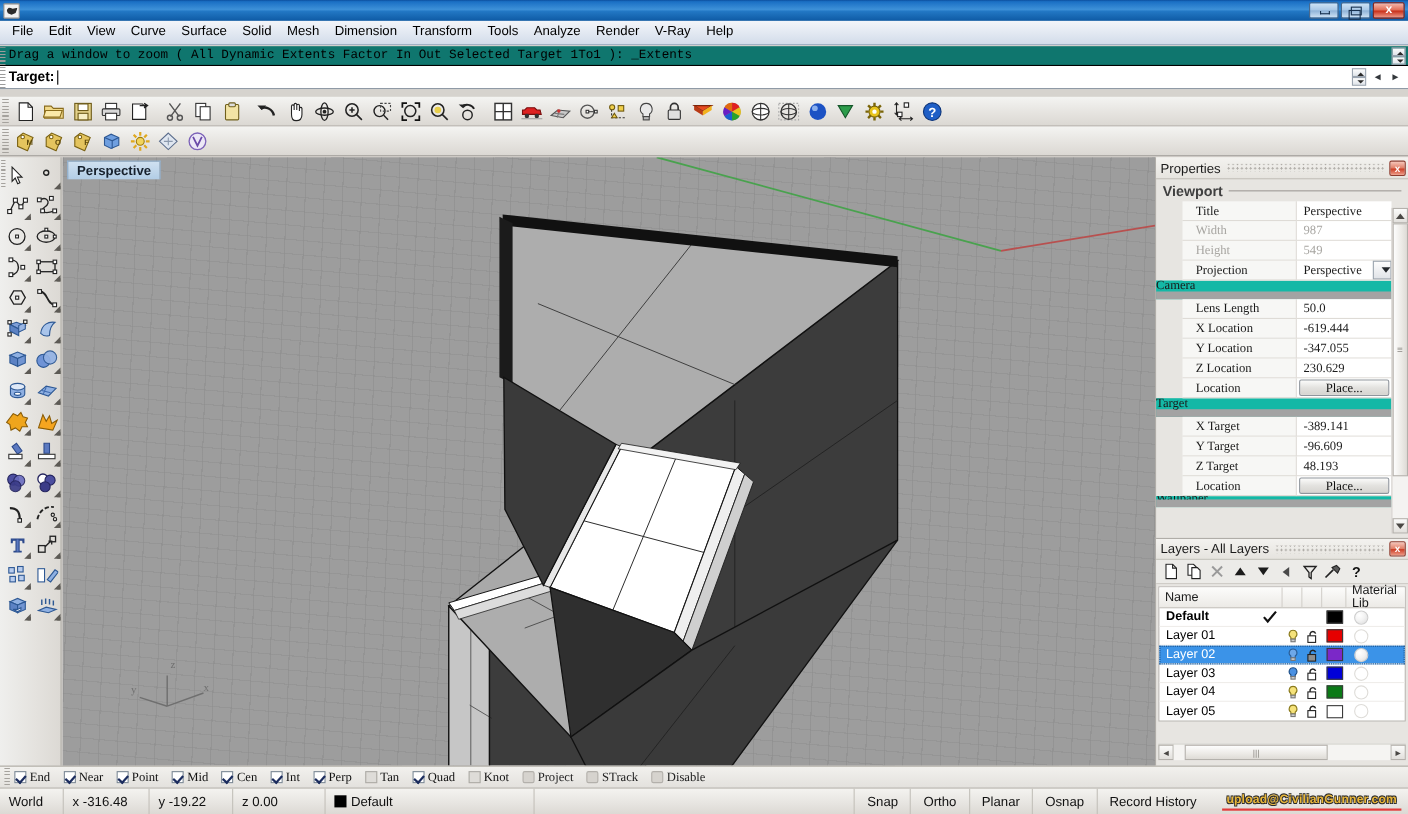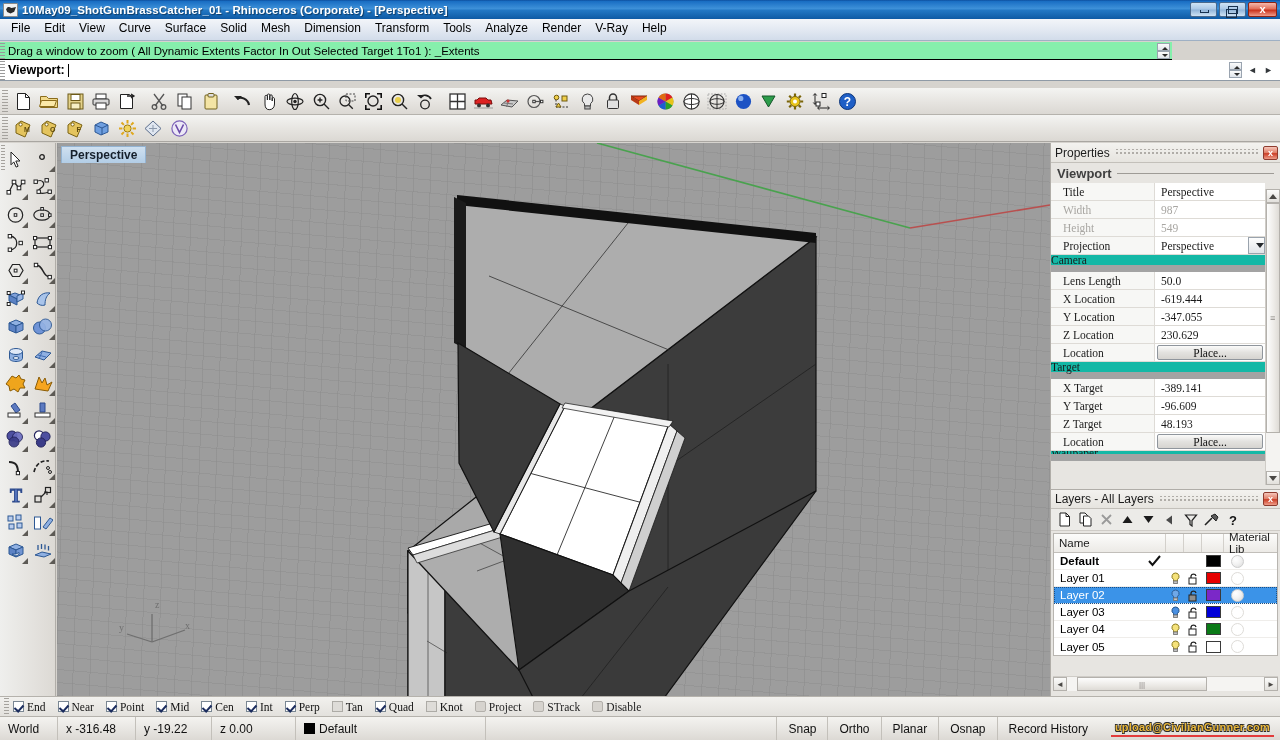--- a/index.html
+++ b/index.html
@@ -62,23 +62,23 @@
     background: linear-gradient(to bottom,#f3f5f9,#e3e9f2 50%,#d2dcea 100%);
     border-bottom:1px solid #9fb0c4;
     display:flex; align-items:flex-start; padding-left:4px;
   }
   .menu-item{
     padding:2px 7px; font-size:12px; color:#000; cursor:default; white-space:nowrap;
   }
 
   
   .cmdhist{
-    position:absolute; left:0; top:42px; width:1172px; height:18px;
-    background:#86efac; border-bottom:1px solid #000;
-    display:flex; align-items:center;
+    position:absolute; left:0; top:42px; width:1280px; height:18px;
+    background:#0f766e; border-bottom:1px solid #000;
+    display:flex; align-items:center;font-family:Liberation Mono, monospace;
   }
   .cmdhist .grip{ width:5px; height:16px; background:
     repeating-linear-gradient(to bottom,#9b9b9b 0 1px, transparent 1px 3px);
     margin-right:3px; }
   .cmdhist .txt{ font-size:11.5px; color:#000; white-space:nowrap; }
   .spin{ margin-left:auto; width:13px; height:16px; display:flex; flex-direction:column; margin-right:2px;}
   .spin div{ flex:1; border:1px solid #9aa4b0; background:linear-gradient(to bottom,#fcfcfc,#dfe4ea);
     position:relative; }
   .spin div::after{ content:""; position:absolute; left:4px; top:3px; border-left:3px solid transparent;
     border-right:3px solid transparent;}
@@ -164,21 +164,21 @@
     background-size: 4px 4px; background-position: 0 2px; }
   .xbtn{ width:15px;height:14px; border:1px solid #8e3b2e; border-radius:2px;
     background:linear-gradient(to bottom,#f6c6ba,#e07f68 48%,#cc3f27 55%,#ee9d89);
     color:#fff; font-size:9px; font-weight:bold; display:flex; align-items:center; justify-content:center;}
 
   .sec-title{ font-size:13px; font-weight:bold; color:#404040; padding:3px 0 2px 6px;
     display:flex; align-items:center; gap:5px; }
   .sec-title .rule{ flex:1; height:1px; background:#9e9b96; margin-right:6px; }
 
   .proprows{ position:relative; }
-  .prow{ display:flex; height:18px; align-items:stretch; font-family:"Liberation Serif",serif; }
+  .prow{ display:flex; height:18px; align-items:stretch; font-family:"Liberation Serif",serif;margin-left:24px; }
   .prow .k{ width:104px; padding-left:12px; display:flex; align-items:center;
     font-size:11.5px; color:#1a1a1a; background:#f7f7f5; border-bottom:1px solid #dedbd6;
     border-right:1px solid #dedbd6;}
   .prow .v{ flex:1; padding-left:6px; display:flex; align-items:center;
     font-size:11.5px; color:#1a1a1a; background:#ffffff; border-bottom:1px solid #dedbd6;}
   .prow.dim .k, .prow.dim .v{ color:#a8a6a2; }
   .prow .v.combo{ padding:0; position:relative; }
   .prow .v.combo span{ padding-left:6px; }
   .combo-arrow{ position:absolute; right:0; top:0; width:17px; height:17px;
     border:1px solid #9aa3ad; background:linear-gradient(to bottom,#fdfdfd,#e1e4e8);
@@ -281,21 +281,20 @@
     letter-spacing:.2px;
   }
 </style>
 </head>
 <body>
 
 <div id="app">
 
   <div class="titlebar">
     <div class="title-ico"></div>
-    <div class="title-text">10May09_ShotGunBrassCatcher_01 - Rhinoceros (Corporate) - [Perspective]</div>
     <div class="winbtns">
       <div class="wbtn">
           <span class="minglyph"></span>
         </div>
       <div class="wbtn">
           <span class="maxglyph"></span>
         </div>
       <div class="wbtn close">
         <i>x</i>
       </div>
@@ -323,21 +322,21 @@
     <div class="grip"></div>
     <div class="txt">Drag a window to zoom ( All  Dynamic  Extents  Factor  In  Out  Selected  Target  1To1 ): _Extents</div>
     <div class="spin">
         <div></div>
         <div></div>
       </div>
   </div>
 
   <div class="cmdline">
     <div class="grip"></div>
-    <div class="lbl">Viewport:</div>
+    <div class="lbl">Target:</div>
     <div class="caret"></div>
     <div class="cmdnav">
       <div class="spin">
           <div></div>
           <div></div>
         </div>
       <div class="arrowbtn">◄</div>
       <div class="arrowbtn">►</div>
     </div>
   </div>

